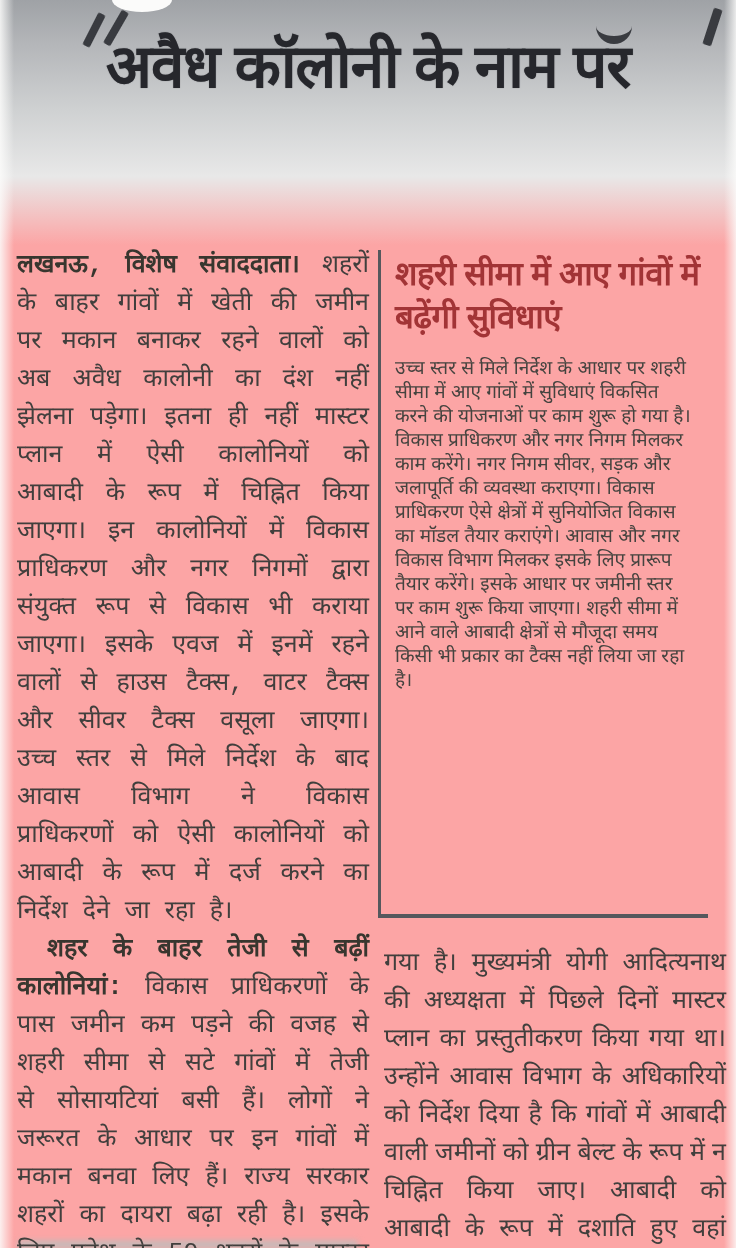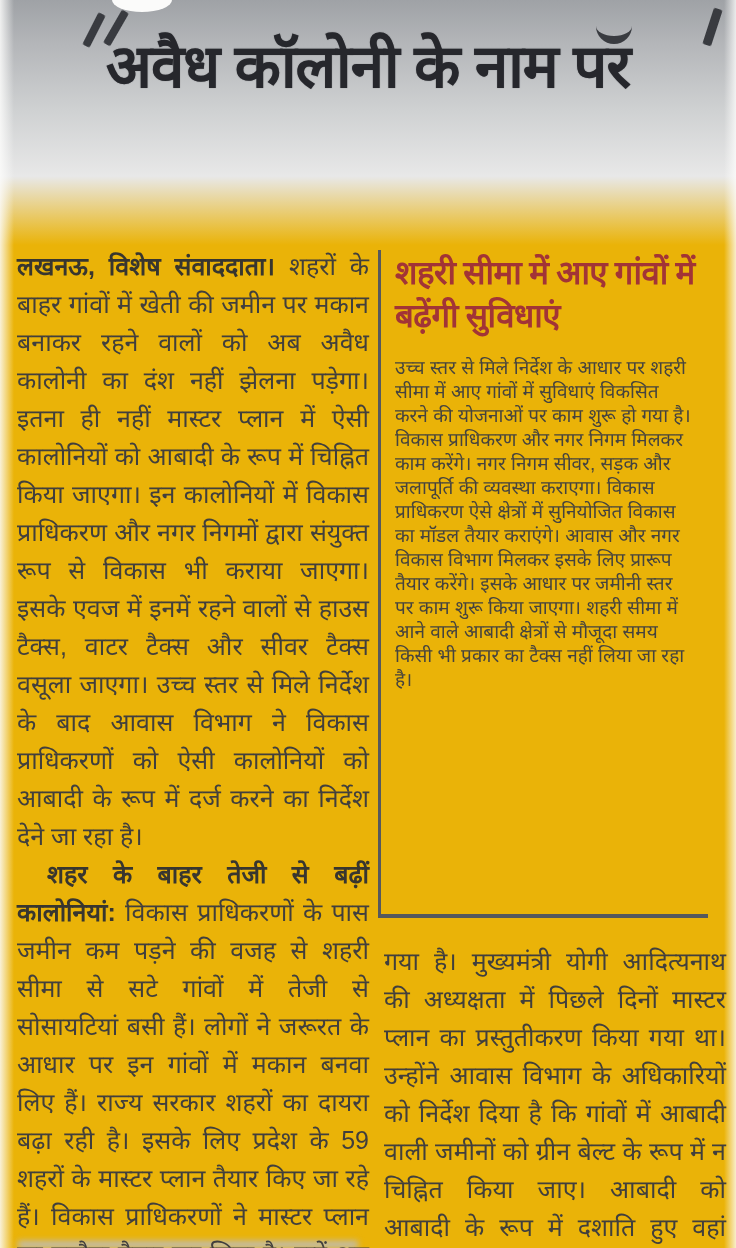--- a/index.html
+++ b/index.html
@@ -1,19 +1,19 @@
 <!DOCTYPE html>
 <html lang="hi"><head>
 <meta charset="utf-8">
 <style>
   html,body{margin:0;padding:0;background:#888;}
   .page{
     position:relative;
     width:736px;height:1248px;
-    background:#eab308;
+    background:#fca5a5;
     overflow:hidden;
     font-family:"Liberation Sans","DejaVu Sans",sans-serif;
   }
   
   .page::before{
     content:"";position:absolute;left:0;top:0;width:736px;height:245px;
     background:linear-gradient(to bottom,#9fa2a6 0%,#b4b6b9 18%,#cfd1d2 45%,#e8e8e8 72%,rgba(243,242,239,0) 100%);
     pointer-events:none;
   }
   
@@ -34,39 +34,38 @@
     text-shadow:0 0 1px rgba(38,39,44,.55);
     z-index:3;
   }
   .colL{
     position:absolute;left:17px;top:247px;width:352px;
     font-size:25px;line-height:38px;
     color:#413f3d;text-align:justify;
     filter:blur(.35px);
     z-index:2;
   }
-  .colL p{margin:0;}
+  .colL p{margin:0;font-family:Liberation Mono, monospace;}
   .colL p+p{text-indent:30px;}
   .lead{font-weight:700;color:#38362f;}
   .box{
     position:absolute;left:378px;top:250px;width:330px;height:668px;
     border-left:3px solid #55585d;
     border-bottom:4px solid #55585d;
     padding:0 0 0 14px;
     box-sizing:border-box;
     z-index:2;
   }
   .boxHead{
     font-weight:700;
     font-size:33px;line-height:43px;
     letter-spacing:-.5px;
     color:#a23436;
     filter:blur(.3px);
     margin:2px 0 18px 0;
-    font-family:Liberation Serif, serif;
   }
   .boxBody{
     font-size:19px;line-height:24px;
     color:#45433f;text-align:left;
     filter:blur(.4px);
     width:300px;
   }
   .colR{
     position:absolute;left:384px;top:942px;width:342px;
     font-size:25px;line-height:38px;

